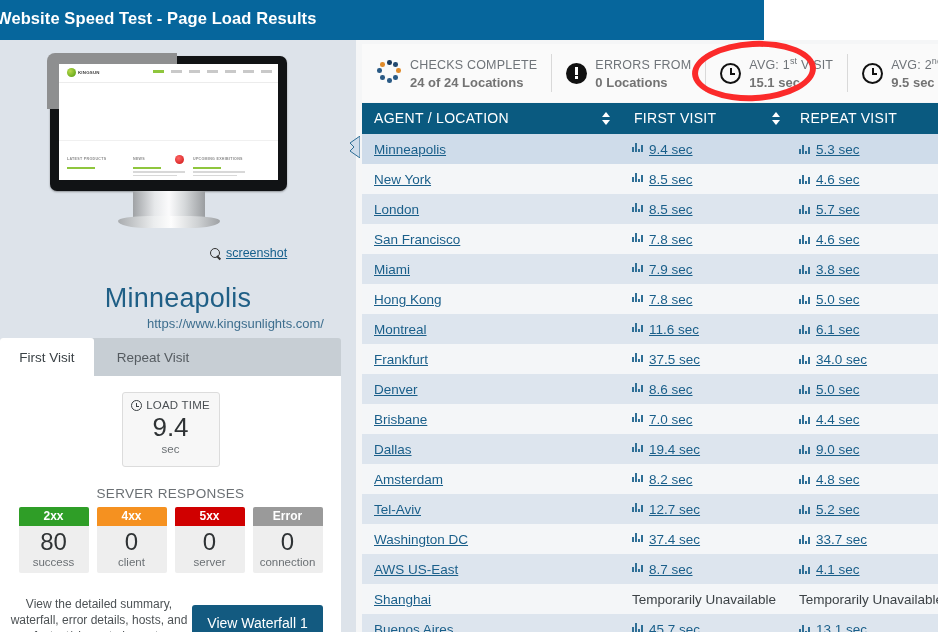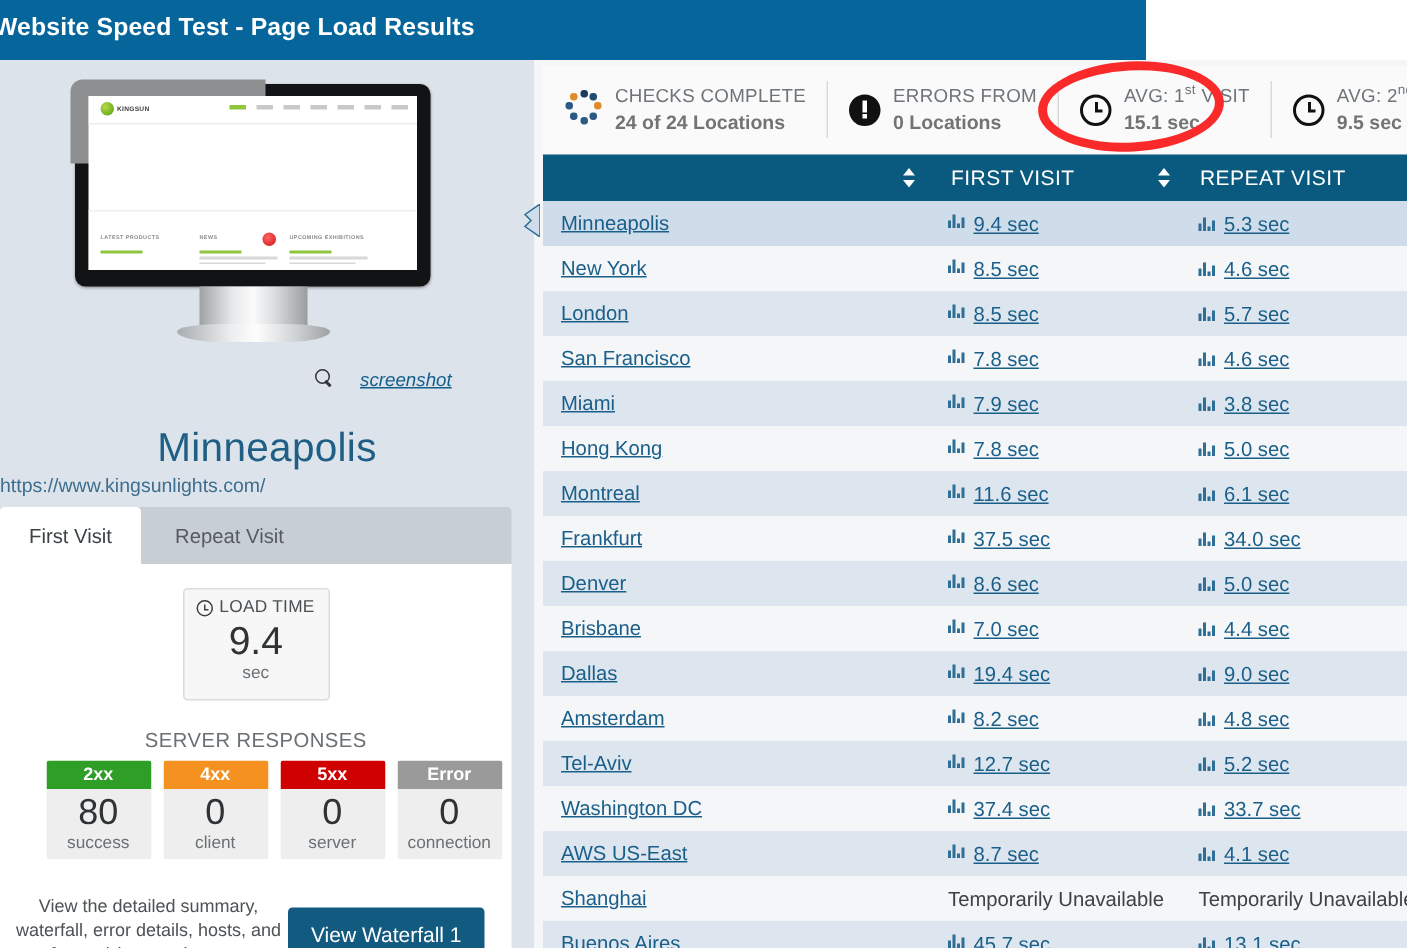--- a/index.html
+++ b/index.html
@@ -65,39 +65,38 @@
     background: linear-gradient(to right,#9fa2a5 0%,#e6e8ea 30%,#fbfbfc 50%,#d5d8da 72%,#9a9da0 100%);
   }
   .monitor-base {
     position: absolute; left: 118px; top: 176px; width: 102px; height: 12px;
     background: linear-gradient(to right,#a9acaf 0%,#ebedee 35%,#fdfdfd 52%,#cfd2d4 78%,#9ea1a4 100%);
     border-radius: 50%/ 70% 70% 100% 100%;
   }
 
   .screenshot-link {
     position: absolute; left: 210px; top: 206px;
-    display: flex; align-items: flex-start; gap: 19px;
+    display: flex; align-items: center; gap: 5px;
     font-size: 12.5px;
-    font-style: italic;
   }
   .screenshot-link a {
     color: #155f8c; text-decoration: underline; font-size: 12.5px;
   }
   .mag-icon { display:inline-block; width:11px; height:11px; position:relative; }
   .mag-icon:before{ content:""; position:absolute; left:0; top:0; width:8px;height:8px;
      border:1.4px solid #333; border-radius:50%;}
   .mag-icon:after{ content:""; position:absolute; left:7px; top:7px; width:4.5px; height:1.5px;
      background:#333; transform:rotate(45deg); transform-origin:left center;}
 
   .city-name {
     position: absolute; left: 0; top: 243px; width: 356px; text-align: center;
     color: #1f5f86; font-size: 27px; font-weight: normal; letter-spacing: .2px;
   }
   .city-url {
-    position: absolute; left: 0; top: 276px; width: 324px; text-align: left;
+    position: absolute; left: 0; top: 276px; width: 324px; text-align: right;
     color: #3d6e8e; font-size: 13px;
   }
 
   
   .tabs {
     position: absolute; left: 0; top: 298px; width: 341px; height: 38px;
     background: #c7ced4; border-radius: 3px 3px 0 0;
   }
   .tab {
     position: absolute; top: 0; height: 38px; display: flex; align-items: center;
@@ -133,21 +132,21 @@
   .dl-ic:before{ content:""; position:absolute; left:3.4px; top:0; width:3px; height:5px; background:#3a3f42;}
   .dl-ic:after{ content:""; position:absolute; left:1px; top:4px; width:0; height:0;
      border-left:4px solid transparent; border-right:4px solid transparent; border-top:4px solid #3a3f42;}
   .dl-base{ position:absolute; left:0; bottom:0; width:11px; height:1.8px; background:#3a3f42;}
 
   .sr-title {
     position: absolute; left: 0; top: 110px; width: 341px; text-align: center;
     font-size: 13.5px; color: #6b7074; letter-spacing: .3px;
   }
   .sr-row { position: absolute; left: 0; top: 131px; width: 341px;
-    display: flex; justify-content: center; gap: 8px; margin-left: 12px; }
+    display: flex; justify-content: center; gap: 8px; }
   .sr-card { width: 70px; border-radius: 2px; overflow: hidden; text-align: center; }
   .sr-card .sh { height: 19px; line-height: 19px; color: #fff; font-size: 12px; font-weight: bold; }
   .sr-card .sb { background: #eeeeee; padding: 2px 0 5px; }
   .sr-card .sv { font-size: 24px; color: #2f3335; line-height: 28px; }
   .sr-card .sl { font-size: 11.5px; color: #6b7074; }
 
   .foot-note {
     position: absolute; left: 10px; top: 220px; width: 178px;
     font-size: 12px; color: #4d5255; line-height: 16px; text-align: center;
   }
@@ -391,20 +390,21 @@
       <div class="stat">
         <span class="clock2-ic"></span>
         <span class="txt">
           <span class="s1">AVG: 2<sup>nd</sup> VISIT</span><br>
           <span class="s2">9.5 sec</span>
         </span>
       </div>
     </div>
 
     <div class="thead">
+      <div class="cell th-agent">AGENT / LOCATION</div>
       <span class="sort-ic sort-1"></span>
       <div class="cell th-first">FIRST VISIT</div>
       <span class="sort-ic sort-2"></span>
       <div class="cell th-repeat">REPEAT VISIT</div>
     </div>
 
     <div class="tbody" id="tbody">
         <div class="trow sel">
           <div class="c-agent"><a href="#">Minneapolis</a></div>
           <div class="c-first">

